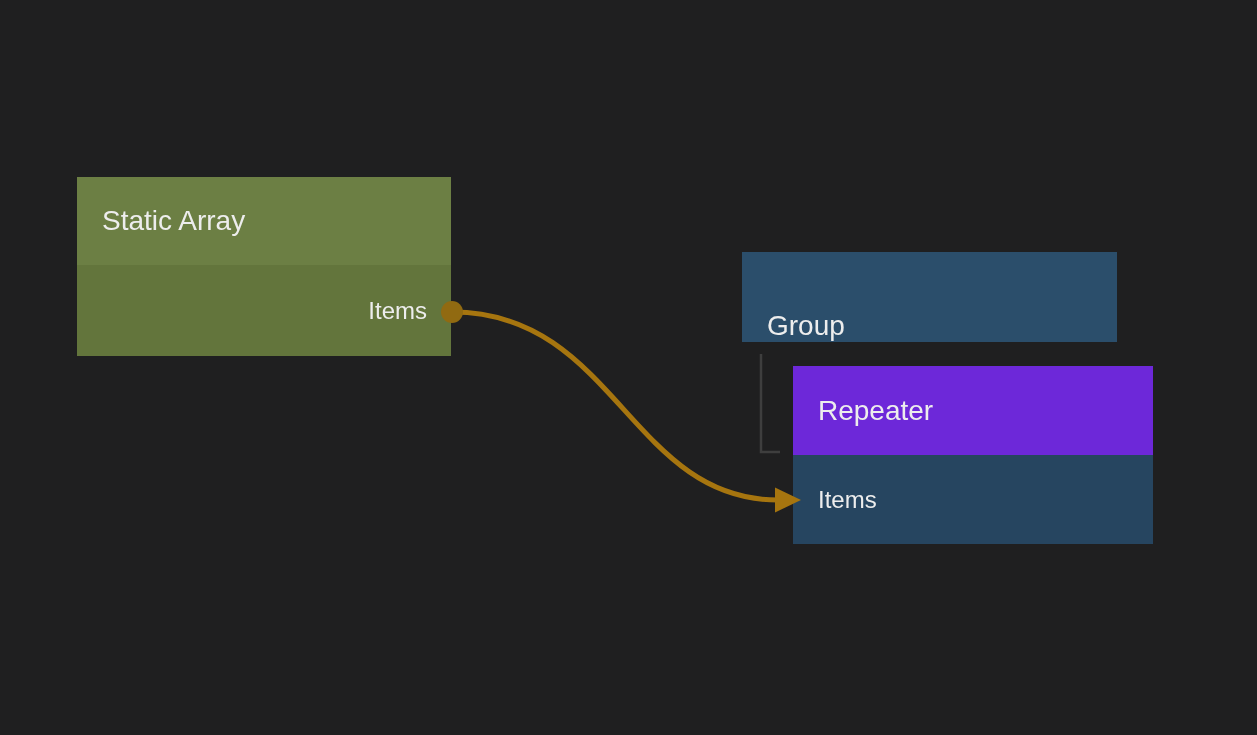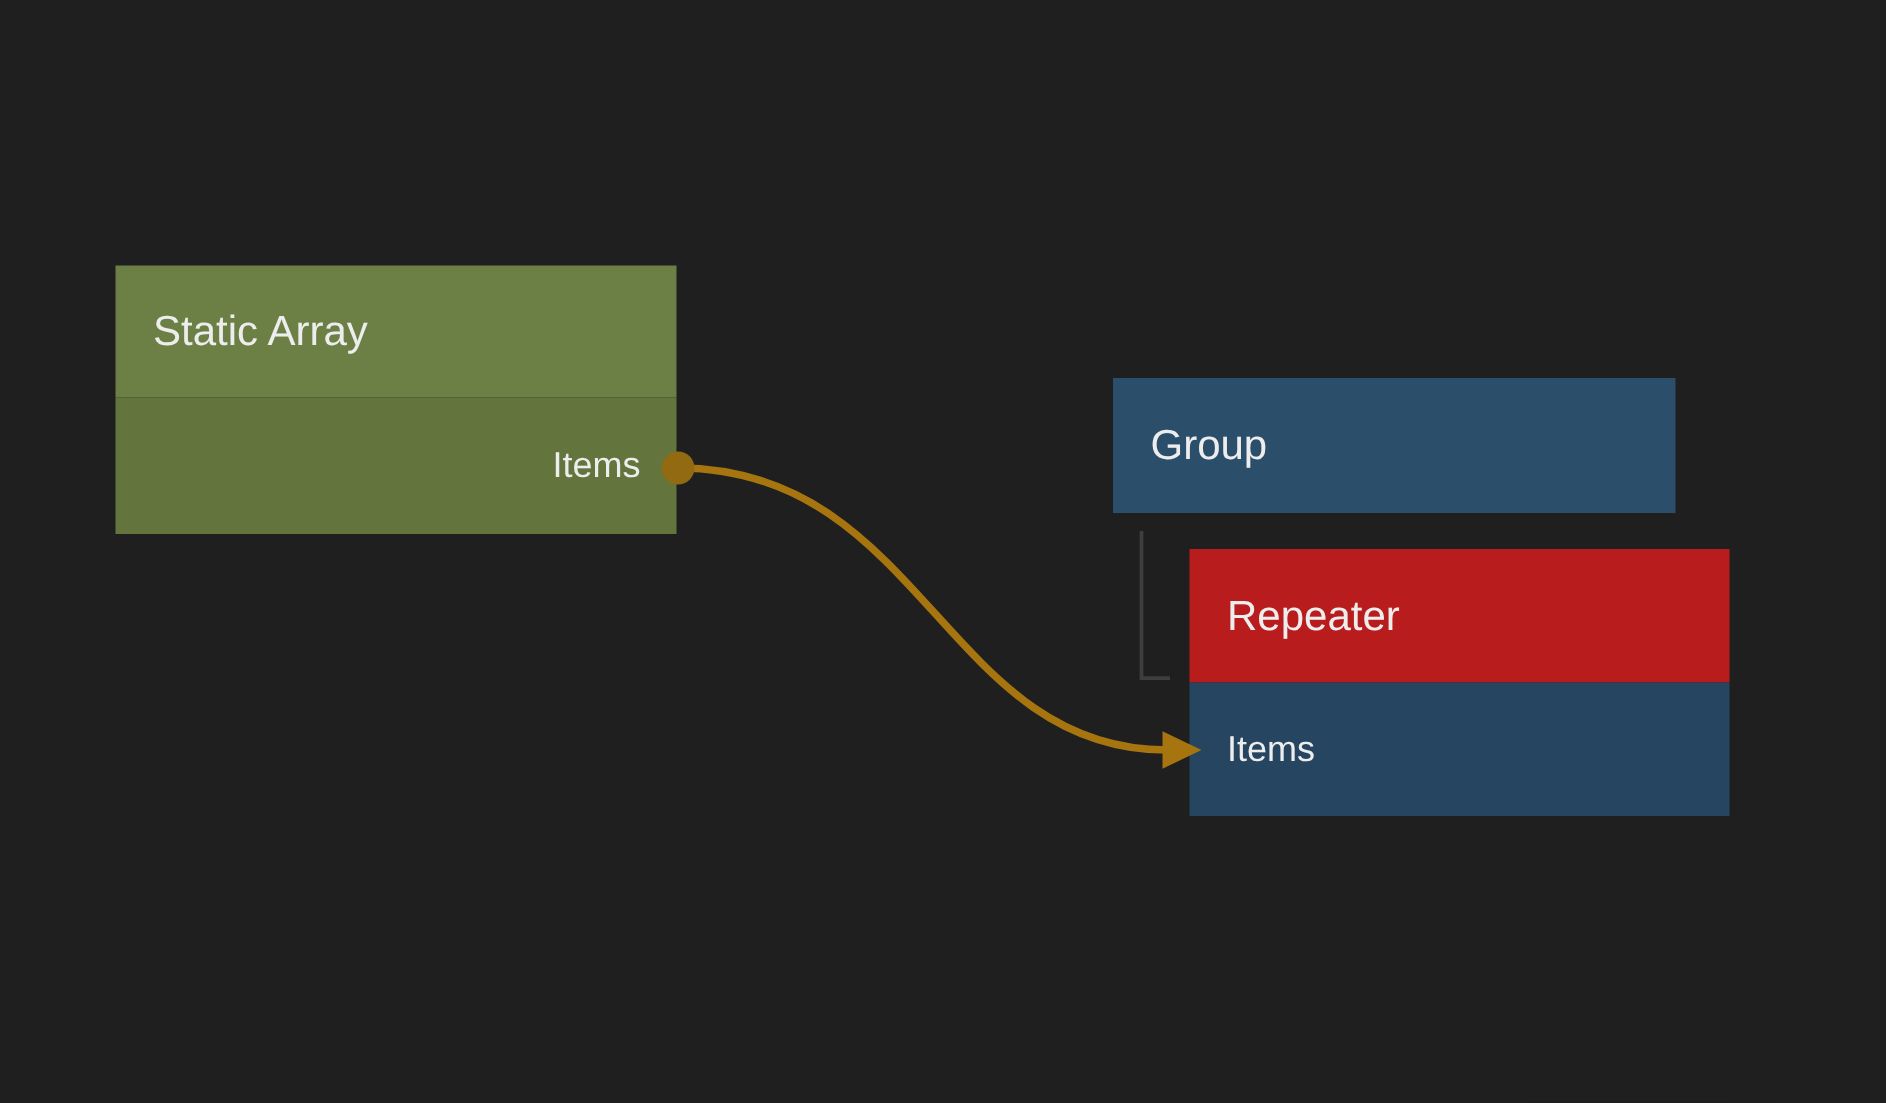--- a/index.html
+++ b/index.html
@@ -28,21 +28,21 @@
   .node-header { font-size: 28px; }
   .node-body   { font-size: 24px; }
 
   
   #node-static-array { left: 77px; top: 177px; width: 374px; }
   #node-static-array .node-header { height: 88px; }
   #node-static-array .node-body   { height: 91px; justify-content: flex-end; padding-right: 24px; }
 
   
   #node-group { left: 742px; top: 252px; width: 375px; }
-  #node-group .node-header { height: 90px; }
+  #node-group .node-header { height: 90px; align-items: flex-end; }
 
   
   #node-repeater { left: 793px; top: 366px; width: 374px; }
   #node-repeater .node-header { height: 89px; }
   #node-repeater .node-body   { height: 89px; }
 
   
   #wire-layer {
     position: absolute;
     left: 0; top: 0;
@@ -67,21 +67,21 @@
     </div>
   </div>
 
   <div class="node" id="node-group">
     <div class="node-section node-header" style="background-color: rgb(43, 78, 107);">
       <span class="label">Group</span>
     </div>
   </div>
 
   <div class="node" id="node-repeater">
-    <div class="node-section node-header" style="background-color: #b91c1c;">
+    <div class="node-section node-header" style="background-color: #6d28d9;">
       <span class="label">Repeater</span>
     </div>
     <div class="node-section node-body" style="background-color: rgb(38, 69, 96);">
       <span class="label">Items</span>
     </div>
   </div>
 
   <svg id="wire-layer" viewBox="0 0 1257 735" xmlns="http://www.w3.org/2000/svg">
 
     <path d="M 761 354 L 761 452 L 780 452" fill="none" stroke-width="2.5" stroke="#3e3e3e"></path>

